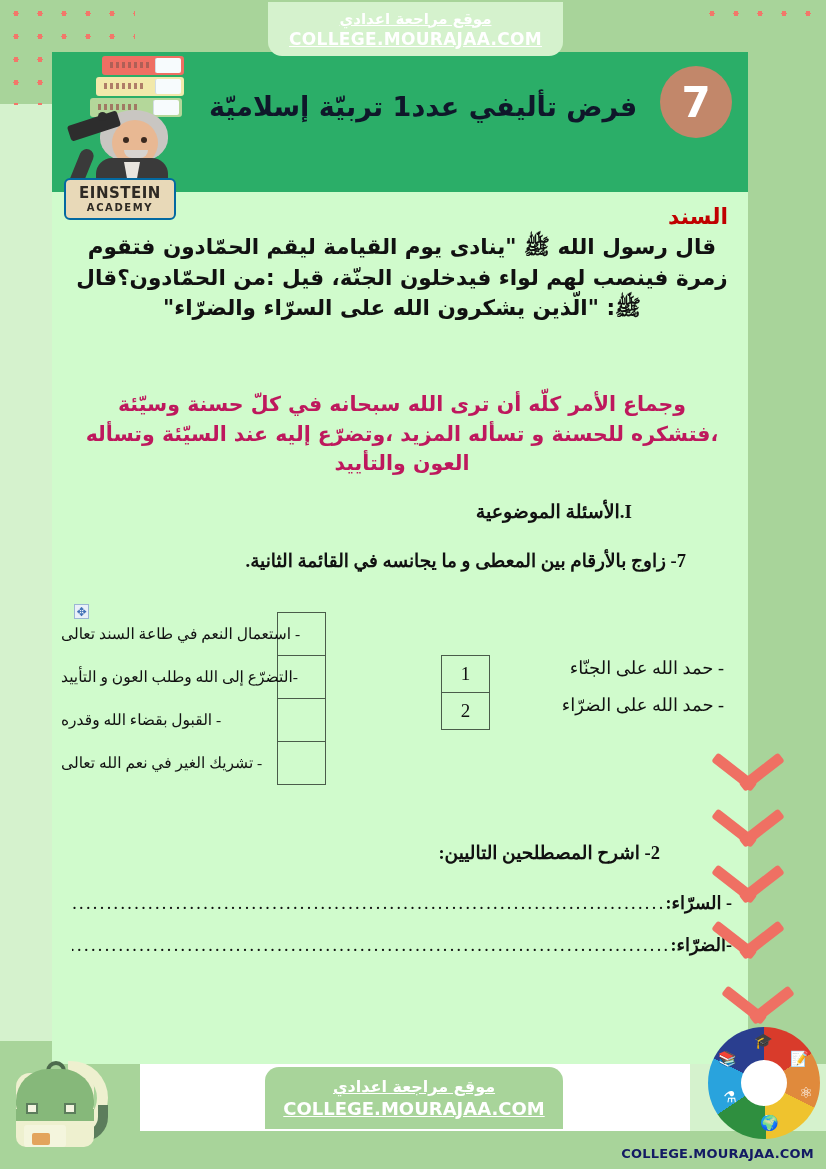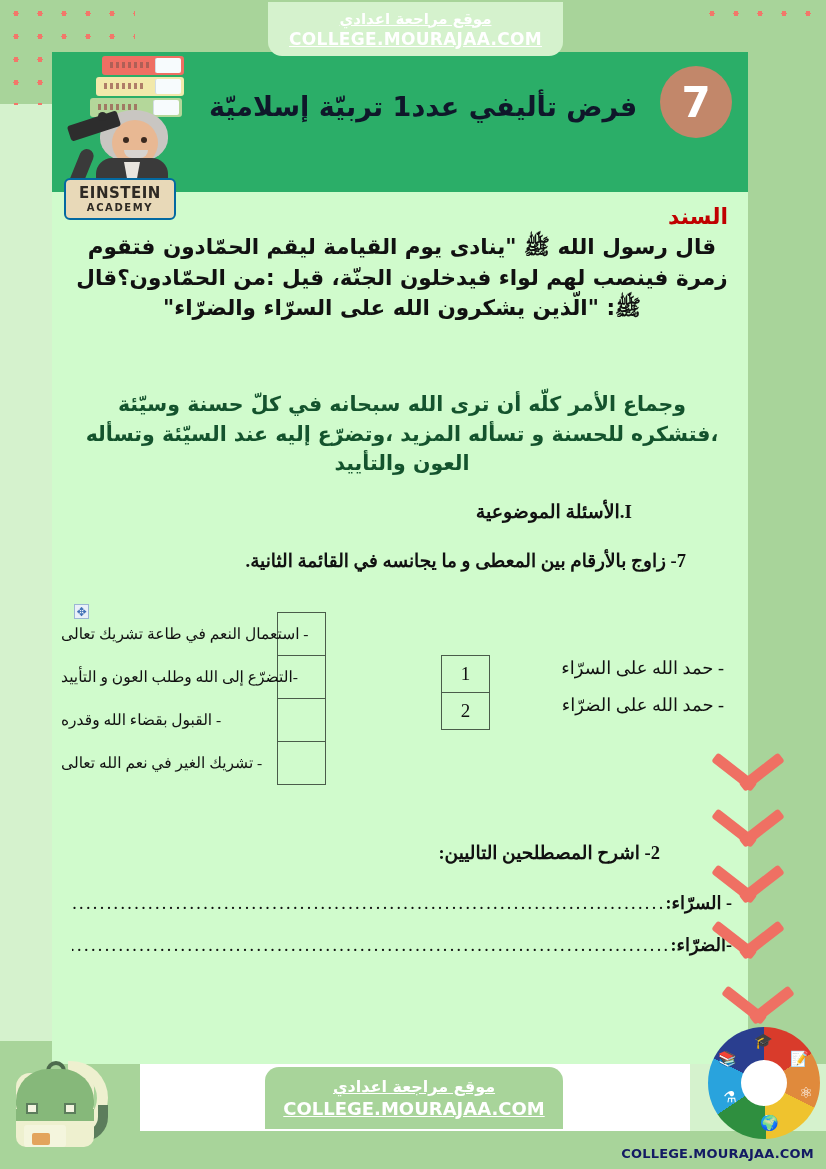--- a/index.html
+++ b/index.html
@@ -231,21 +231,21 @@
   }
 
   .hadith {
     position: absolute; right: 16px; top: 40px; width: 660px;
     color: #111111; font-size: 21.5px; font-weight: bold;
     line-height: 1.42; text-align: center; direction: rtl;
   }
 
   .paragraph2 {
     position: absolute; right: 16px; top: 198px; width: 660px;
-    color: #14532d; font-size: 20.5px; font-weight: bold;
+    color: #be185d; font-size: 20.5px; font-weight: bold;
     line-height: 1.45; text-align: center; direction: rtl;
   }
 
   .section-title {
     position: absolute; right: 102px; top: 308px;
     font-family: "Liberation Serif", "DejaVu Serif", serif;
     font-size: 19px; font-weight: bold; color: #111;
     direction: rtl;
   }
   .section-title .roman {
@@ -541,21 +541,21 @@
       <span class="roman">I.</span><span>الأسئلة الموضوعية</span>
     </div>
 
     <div class="q1">7- زاوج بالأرقام بين المعطى و  ما يجانسه في القائمة الثانية.</div>
 
     <div class="match-area">
 
       <div class="move-handle">✥</div>
 
       <div class="col-right">
-        <div class="row">- حمد الله على السرّاء</div>
+        <div class="row">- حمد الله على الجنّاء</div>
         <div class="row">- حمد الله على الضرّاء</div>
       </div>
 
       <table class="num-table">
         <tbody>
             <tr>
               <td>1</td>
             </tr>
         <tr>
               <td>2</td>
@@ -574,21 +574,21 @@
         <tr>
               <td></td>
             </tr>
         <tr>
               <td></td>
             </tr>
       </tbody>
         </table>
 
       <div class="col-left">
-        <div class="row">- استعمال النعم في طاعة تشريك تعالى</div>
+        <div class="row">- استعمال النعم في طاعة السند تعالى</div>
         <div class="row">-التضرّع إلى الله وطلب العون و  التأييد</div>
         <div class="row">- القبول بقضاء الله وقدره</div>
         <div class="row squiggle">- تشريك الغير في نعم الله تعالى</div>
       </div>
     </div>
 
     <div class="q2">2- اشرح المصطلحين التاليين:</div>
 
     <div class="answer-line al1">
       <span class="lbl">- السرّاء:</span>

